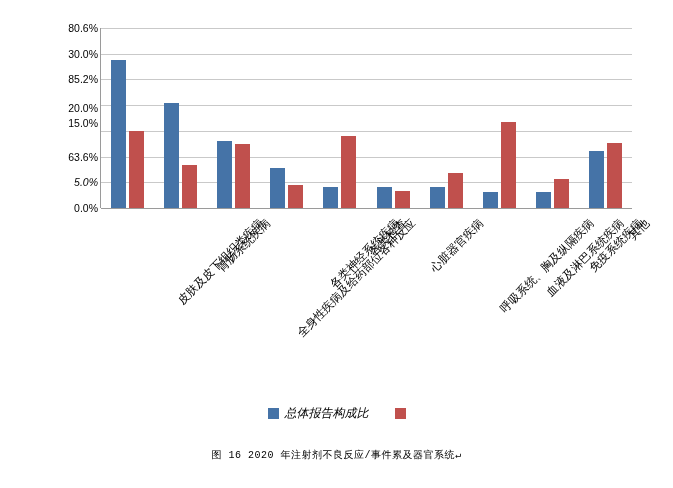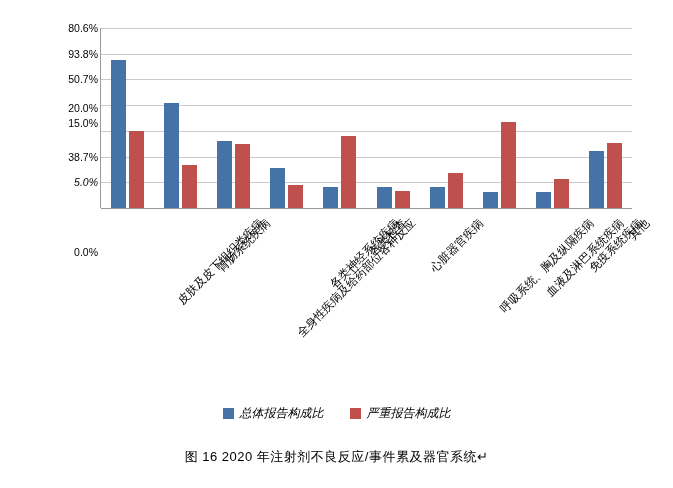--- a/index.html
+++ b/index.html
@@ -134,40 +134,40 @@
   .legend-swatch.s0 { background: #4573a7; }
   .legend-swatch.s1 { background: #c0504d; }
 
   
   .caption {
     position: absolute;
     left: 0;
     top: 448px;
     width: 673px;
     text-align: center;
-    font-size: 13px;
-    font-family: Liberation Sans, sans-serif;
+    font-size: 10px;
+    font-family: Liberation Mono, monospace;
     color: #000;
     letter-spacing: 0.5px;
   }
 </style>
 </head>
 <body>
 
 <div id="root">
 
   <div class="plot-wrap">
     <div class="y-axis-labels" id="yaxis">
-        <div class="ytick" style="top: 180px; margin-top: 44px;">0.0%</div>
+        <div class="ytick" style="top: 180px;">0.0%</div>
         <div class="ytick" style="top: 154.286px; font-style: italic;">5.0%</div>
-        <div class="ytick" style="top: 128.571px;">38.7%</div>
+        <div class="ytick" style="top: 128.571px;">63.6%</div>
         <div class="ytick" style="top: 95px;">15.0%</div>
         <div class="ytick" style="top: 80px;">20.0%</div>
-        <div class="ytick" style="top: 51.4286px;">50.7%</div>
-        <div class="ytick" style="top: 25.7143px;">93.8%</div>
+        <div class="ytick" style="top: 51.4286px;">85.2%</div>
+        <div class="ytick" style="top: 25.7143px;">30.0%</div>
         <div class="ytick" style="top: 0px;">80.6%</div>
       </div>
     <div class="grid-area">
       <div id="gridlines">
           <div class="gridline baseline" style="top: 180px;"></div>
           <div class="gridline" style="top: 154.286px;"></div>
           <div class="gridline" style="top: 128.571px;"></div>
           <div class="gridline" style="top: 102.857px;"></div>
           <div class="gridline" style="top: 77.1429px;"></div>
           <div class="gridline" style="top: 51.4286px;"></div>
@@ -231,19 +231,18 @@
       </div>
   </div>
 
   <div class="legend" id="legend">
       <div class="legend-item">
         <span class="legend-swatch s0"></span>
         <span>总体报告构成比</span>
       </div>
       <div class="legend-item">
         <span class="legend-swatch s1"></span>
-        <span>严重报告构成比</span>
       </div>
     </div>
 
   <div class="caption">图 16   2020 年注射剂不良反应/事件累及器官系统↵</div>
 
 </div>
 
 </body></html>

